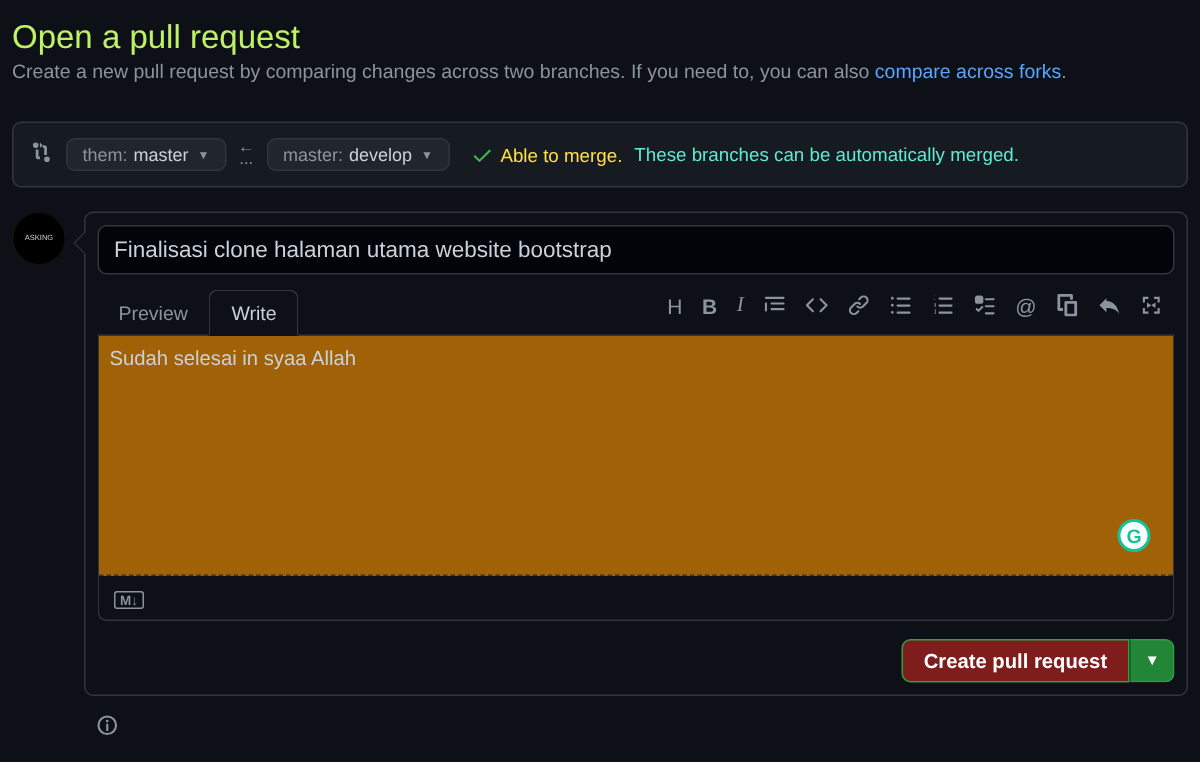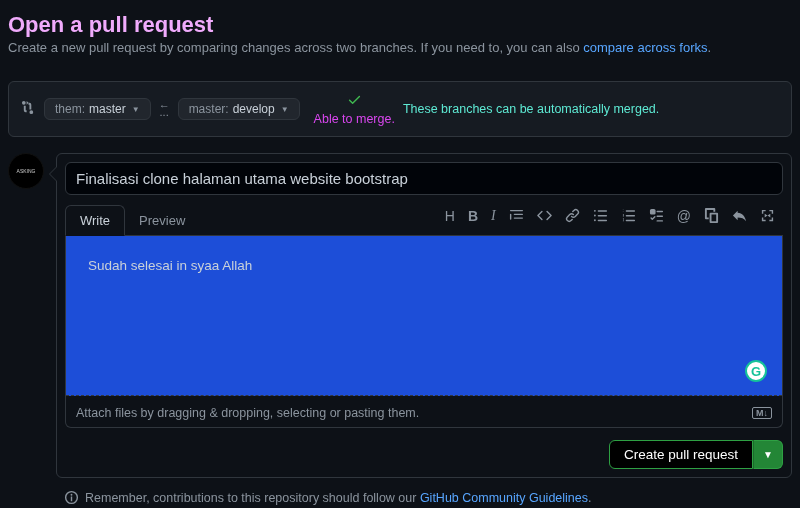--- a/index.html
+++ b/index.html
@@ -6,21 +6,21 @@
   body {
     background: #0d1117;
     color: #c9d1d9;
     font-family: -apple-system, BlinkMacSystemFont, "Segoe UI", Helvetica, Arial, sans-serif;
     font-size: 14px;
     width: 800px;
     height: 508px;
     overflow: hidden;
   }
   .container { padding: 12px 8px 0 8px; }
-  h1 { font-size: 22px; font-weight: 700; color: #f0abfc; margin-bottom: 2px; }
+  h1 { font-size: 22px; font-weight: 400; color: #bef264; margin-bottom: 2px; }
   .subtitle { font-size: 13px; color: #8b949e; margin-bottom: 26px; }
   .subtitle a { color: #58a6ff; text-decoration: none; }
   .compare-bar {
     background: #161b22;
     border: 1px solid #30363d;
     border-radius: 6px;
     padding: 10px 12px;
     display: flex;
     align-items: center;
     gap: 8px;
@@ -35,21 +35,21 @@
     font-size: 12px;
     display: inline-flex;
     align-items: center;
     gap: 4px;
     cursor: pointer;
   }
   .branch-btn .lbl { color: #8b949e; }
   .branch-btn .val { color: #c9d1d9; }
   .tri { font-size: 8px; margin-left: 2px; color: #8b949e; }
   .sep { color: #8b949e; display:flex; flex-direction:column; align-items:center; line-height:0.7; font-size:11px; }
-  .merge-ok { color: #d946ef; font-weight: 500; display:inline-flex; align-items:center; gap:5px; margin-left:6px;flex-direction:column; }
+  .merge-ok { color: #fde047; font-weight: 500; display:inline-flex; align-items:flex-end; gap:5px; margin-left:6px; }
   .merge-note { color: #5eead4; }
   .pr-area { display: flex; gap: 12px; margin-top: 16px; align-items:flex-start; }
   .avatar {
     width: 36px; height: 36px; border-radius: 50%;
     background: #000; border: 1px solid #111;
     display:flex; align-items:center; justify-content:center;
     font-size: 5px; color:#ccc; text-align:center; line-height:1;
     position: relative; flex-shrink:0;
   }
   .pr-box {
@@ -108,24 +108,24 @@
     display: flex;
     gap: 13px;
     padding: 0 8px 6px 0;
     color: #8b949e;
     font-size: 14px;
   }
   .toolbar span, .toolbar svg { cursor: pointer; }
   .body-wrap { border: 1px solid #30363d; border-top: 0; border-radius: 0 0 6px 6px; }
   .body-area {
     width: 100%;
-    background: #1d4ed8;
+    background: #a16207;
     border: 0;
     border-bottom: 1px dashed #30363d;
-    padding: 22px;
+    padding: 7px;
     color: #c9d1d9;
     font-size: 13.5px;
     height: 160px;
     resize: none;
     font-family: inherit;
     position: relative;
   }
   .attach-row {
     padding: 7px 10px;
     font-size: 12.5px;
@@ -134,25 +134,25 @@
     justify-content: space-between;
     align-items: center;
   }
   .md-badge {
     font-size: 9px; font-weight:700;
     border: 1px solid #8b949e; color:#8b949e;
     padding: 0 3px; border-radius: 2px;
   }
   .actions { display: flex; justify-content: flex-end; margin-top: 12px; gap:0; }
   .btn-primary {
-    background: #000000;
+    background: #7f1d1d;
     border: 1px solid #2ea043;
     color: #fff;
     font-size: 13.5px;
-    font-weight: 400;
+    font-weight: 700;
     padding: 6px 14px;
     border-radius: 6px 0 0 6px;
     cursor: pointer;
   }
   .btn-drop {
     background: #238636;
     border: 1px solid #2ea043;
     border-left-color: #1a6b2a;
     color: #fff;
     padding: 6px 9px;
@@ -220,22 +220,22 @@
     </span>
     <span class="merge-note">These branches can be automatically merged.</span>
   </div>
 
   <div class="pr-area">
     <div class="avatar">ASKING</div>
     <div class="pr-box">
       <input class="title-input" value="Finalisasi clone halaman utama website bootstrap" style="">
 
       <div class="tab-row">
+        <div class="tab">Preview</div>
         <div class="tab active">Write</div>
-        <div class="tab">Preview</div>
         <div class="toolbar">
           <span style="font-weight:500">H</span>
           <span style="font-weight:700">B</span>
           <span style="font-style:italic;font-family:serif">I</span>
           <span><svg class="icon" viewBox="0 0 16 16">
                 <path d="M1 2.75A.75.75 0 011.75 2h12.5a.75.75 0 010 1.5H1.75A.75.75 0 011 2.75zm4 4A.75.75 0 015.75 6h8.5a.75.75 0 010 1.5h-8.5A.75.75 0 015 6.75zm0 4a.75.75 0 01.75-.75h8.5a.75.75 0 010 1.5h-8.5a.75.75 0 01-.75-.75zM1.75 6a.75.75 0 01.75.75v5a.75.75 0 01-1.5 0v-5A.75.75 0 011.75 6z"></path>
               </svg></span>
           <span><svg class="icon" viewBox="0 0 16 16">
                 <path d="M4.72 3.22a.75.75 0 011.06 1.06L2.06 8l3.72 3.72a.75.75 0 01-1.06 1.06L.47 8.53a.75.75 0 010-1.06l4.25-4.25zm6.56 0a.75.75 0 00-1.06 1.06L13.94 8l-3.72 3.72a.75.75 0 101.06 1.06l4.25-4.25a.75.75 0 000-1.06l-4.25-4.25z"></path>
               </svg></span>
@@ -261,35 +261,31 @@
           <span><svg class="icon" viewBox="0 0 16 16">
                 <path d="M2 2h4v1.5H3.5V6H2V2zm12 0v4h-1.5V3.5H10V2h4zM2 14v-4h1.5v2.5H6V14H2zm12 0h-4v-1.5h2.5V10H14v4zM5 6l3 2-3 2V6zm6 0v4l-3-2 3-2z"></path>
               </svg></span>
         </div>
       </div>
 
       <div class="body-container">
         <div class="body-wrap">
           <textarea class="body-area" style="">Sudah selesai in syaa Allah</textarea>
           <div class="attach-row">
-            <span>Attach files by dragging &amp; dropping, selecting or pasting them.</span>
             <span class="md-badge">M↓</span>
           </div>
         </div>
         <div class="gram-badge">G</div>
       </div>
 
       <div class="actions">
         <button class="btn-primary">Create pull request</button>
         <button class="btn-drop">▼</button>
       </div>
     </div>
   </div>
 
   <div class="footer">
     <svg class="icon" viewBox="0 0 16 16">
         <path d="M8 1a7 7 0 100 14A7 7 0 008 1zm0 12.5A5.5 5.5 0 118 2.5a5.5 5.5 0 010 11zM8 4a1 1 0 100 2 1 1 0 000-2zm.75 3h-1.5v5h1.5V7z"></path>
       </svg>
-    <span>
-      <span>Remember, contributions to this repository should follow our </span><a href="#">GitHub Community Guidelines</a><span>.</span>
-    </span>
   </div>
 </div>
 
 </body></html>

